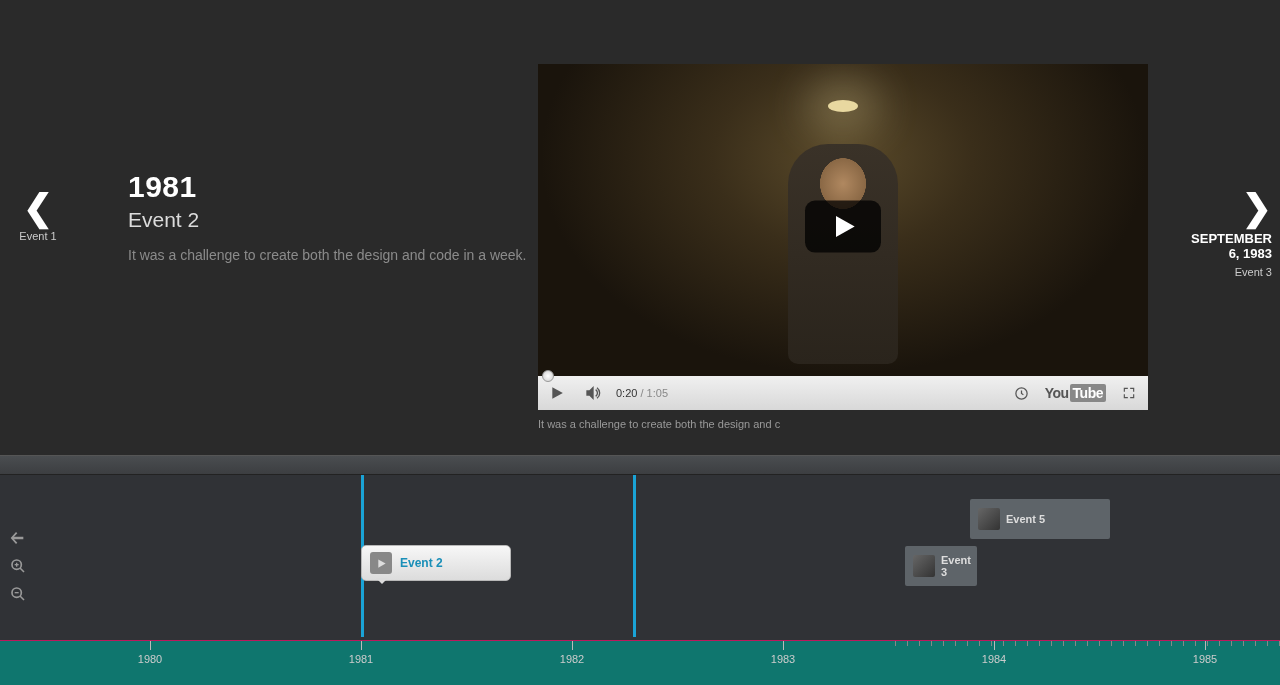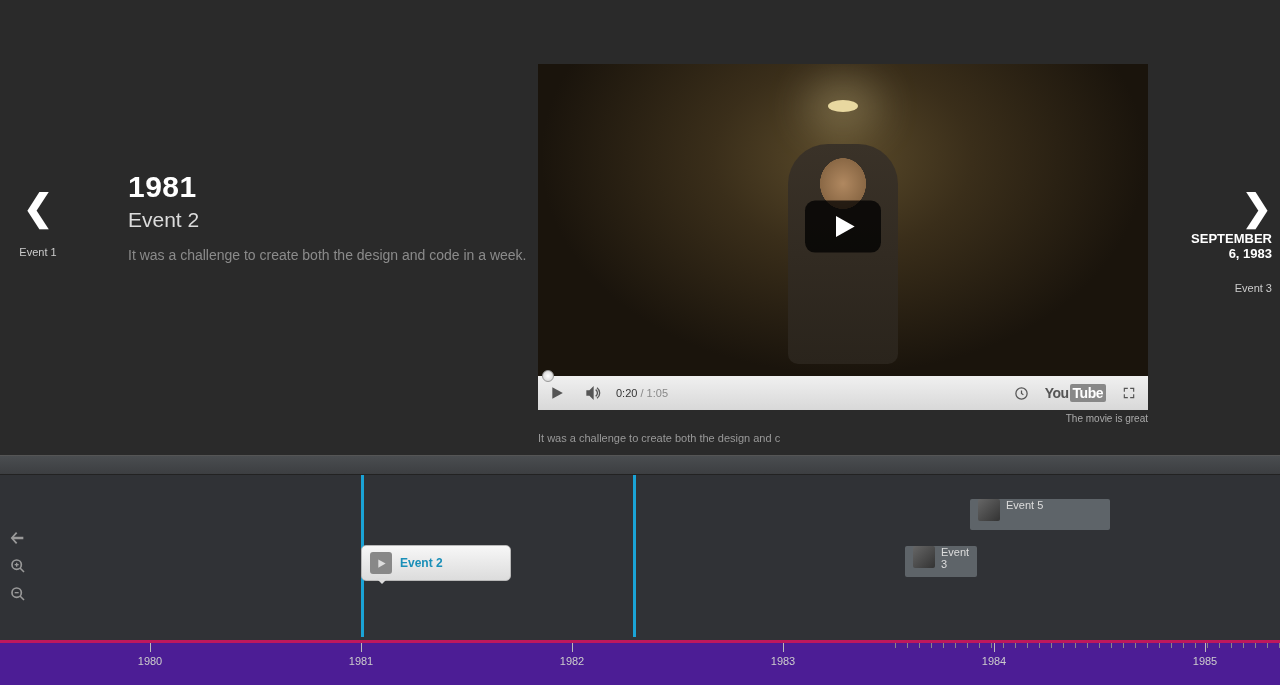--- a/index.html
+++ b/index.html
@@ -32,21 +32,21 @@
   }
   .nav-left .arrow, .nav-right .arrow {
     font-size: 36px;
     font-weight: bold;
     color: #fff;
     line-height: 1;
   }
   .nav-left .label, .nav-right .label {
     font-size: 11px;
     color: #ccc;
-    margin-top: 20px;
+    margin-top: 4px;
   }
 
   
   .nav-right {
     position: absolute;
     right: 8px;
     top: 190px;
     width: 95px;
     text-align: right;
     cursor: pointer;
@@ -283,45 +283,46 @@
     display: flex;
     align-items: center;
     justify-content: center;
     color: #ddd;
   }
 
   
   .event-box {
     position: absolute;
     background: rgba(120,128,134,0.65);
-    height: 31px;
+    height: 40px;
     border-radius: 2px;
     display: flex;
+    align-items: center;
     padding: 0 8px;
     gap: 6px;
     font-size: 11px;
-    font-weight: normal;
+    font-weight: bold;
     color: #ddd;
     cursor: pointer;
   }
   .thumb {
     width: 22px; height: 22px;
     background: linear-gradient(135deg, #666, #333);
     border-radius: 2px;
     flex-shrink: 0;
   }
 
   
   .tl-axis {
     position: absolute;
     left: 0; right: 0;
     bottom: 0;
     height: 45px;
-    background: #4c1d95;
-    border-top: 3px solid #be185d;
+    background: #0f766e;
+    border-top: 1px solid #be185d;
     color: #aaa;
   }
   .tick {
     position: absolute;
     top: 0;
     width: 1px;
     background: #888;
   }
   .tick.major { height: 9px; background:#bbb; }
   .tick.minor { height: 5px; }
@@ -388,21 +389,20 @@
             </svg>
         </div>
         <div class="yt-logo">You<span class="yt-tube">Tube</span></div>
         <div class="ctrl-btn">
           <svg width="14" height="14" viewBox="0 0 24 24">
               <path d="M3 3h7v2H5v5H3V3zm18 0v7h-2V5h-5V3h7zM3 21v-7h2v5h5v2H3zm18 0h-7v-2h5v-5h2v7z" fill="#555"></path>
             </svg>
         </div>
       </div>
     </div>
-    <div class="video-credit">The movie is great</div>
     <div class="video-caption">It was a challenge to create both the design and c</div>
   </div>
 </div>
 
 <div class="timeline-divider"></div>
 
 <div class="timeline-area">
   <div class="tl-controls">
     <div class="tl-btn">
       <svg width="16" height="14" viewBox="0 0 24 20">

